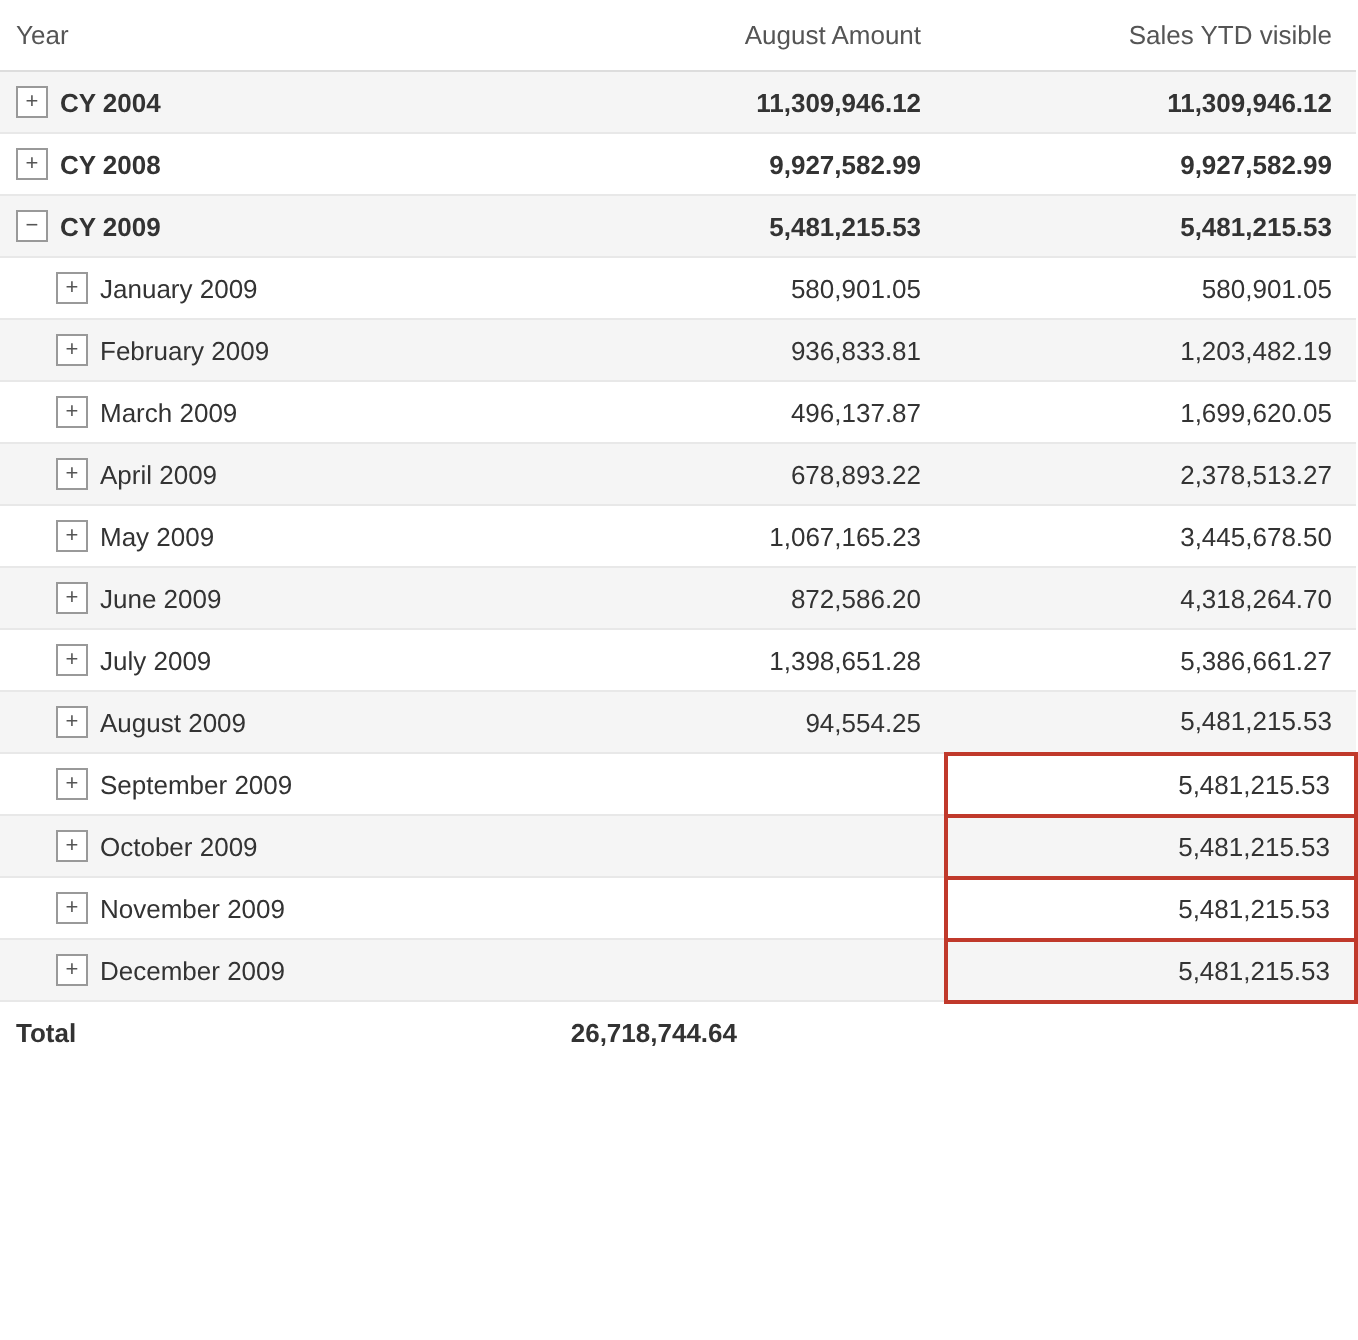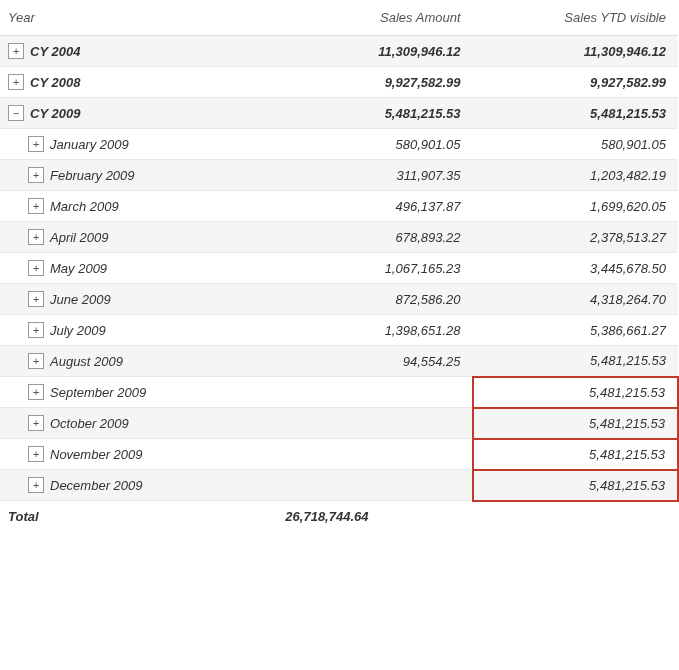--- a/index.html
+++ b/index.html
@@ -9,21 +9,20 @@
       background: #fff;
       color: #333;
     }
     .table-container {
       width: 679px;
       border-collapse: collapse;
     }
     table {
       width: 100%;
       border-collapse: collapse;
-      font-style: italic;
     }
     thead th {
       text-align: left;
       padding: 10px 12px 10px 8px;
       font-weight: 400;
       color: #555;
       border-bottom: 1px solid #ddd;
       background: #fff;
     }
     thead th:not(:first-child) {
@@ -77,21 +76,21 @@
     }
   </style>
 </head>
 <body>
 
 <div class="table-container">
   <table>
     <thead>
       <tr>
         <th class="col-year">Year</th>
-        <th class="col-sales">Sales Amount</th>
+        <th class="col-sales">August Amount</th>
         <th class="col-ytd">Sales YTD visible</th>
       </tr>
     </thead>
     <tbody id="table-body">
     <tr>
           <td>
             <div style="display: flex; align-items: center;">
               <span class="expand-btn">+</span>
               <span style="font-weight: 700;">CY 2004</span>
             </div>
@@ -129,21 +128,21 @@
           <td>580,901.05</td>
           <td>580,901.05</td>
         </tr>
         <tr>
           <td>
             <div style="display: flex; align-items: center; padding-left: 20px;">
               <span class="expand-btn">+</span>
               <span>February 2009</span>
             </div>
           </td>
-          <td>311,907.35</td>
+          <td>936,833.81</td>
           <td>1,203,482.19</td>
         </tr>
         <tr>
           <td>
             <div style="display: flex; align-items: center; padding-left: 20px;">
               <span class="expand-btn">+</span>
               <span>March 2009</span>
             </div>
           </td>
           <td>496,137.87</td>

